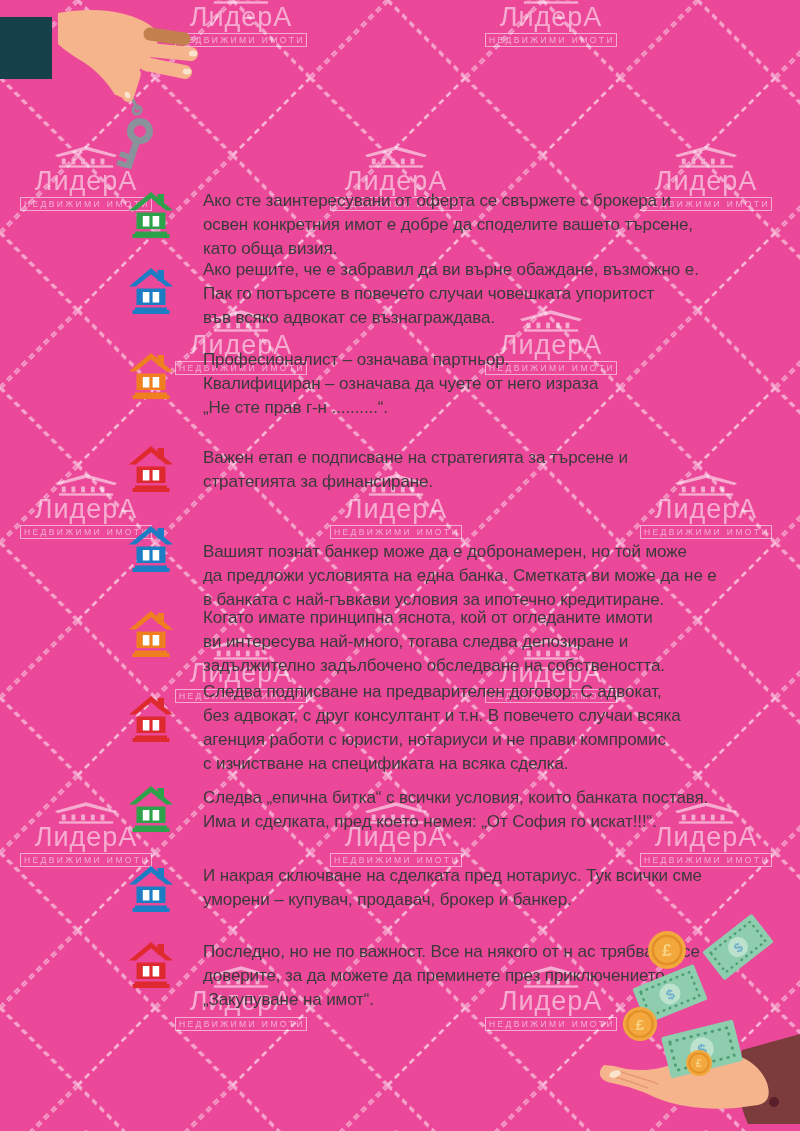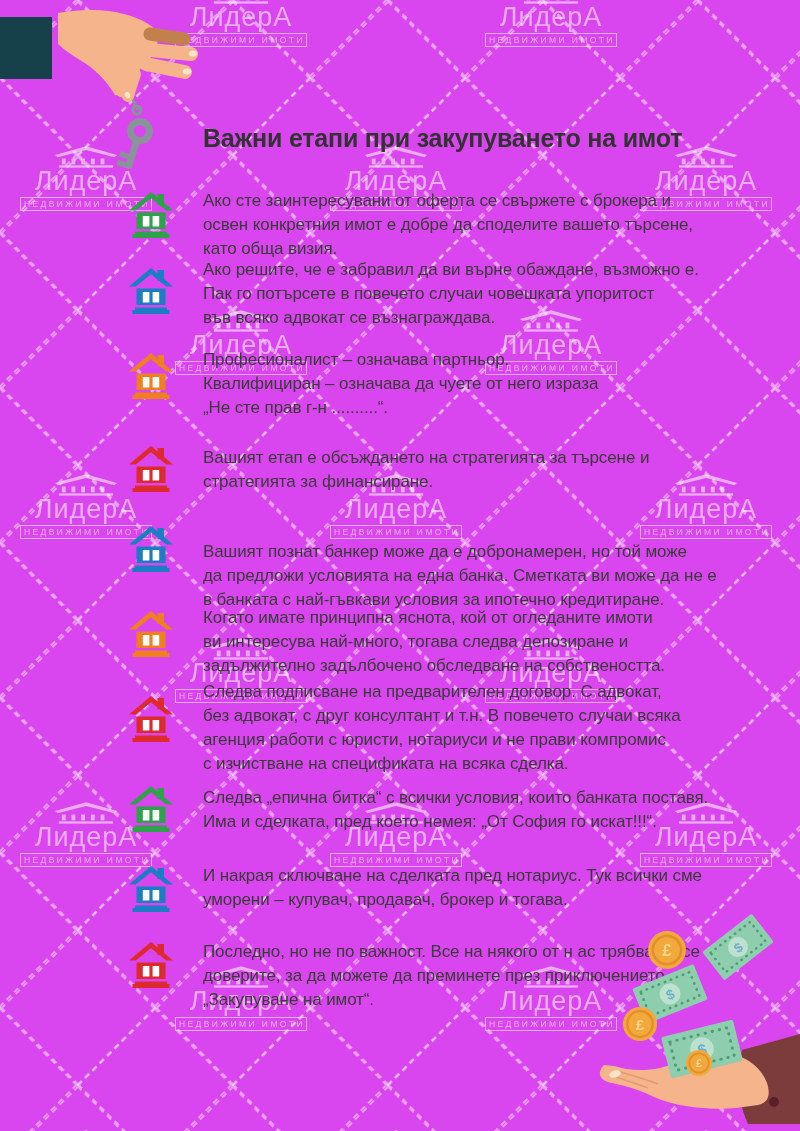--- a/index.html
+++ b/index.html
@@ -51,21 +51,21 @@
     letter-spacing:-0.1px;
     white-space:pre-line;
   }
   .illu { position:absolute; }
   .illu-topleft { left:0; top:0; width:210px; height:185px; }
   .illu-bottomright { left:590px; top:912px; width:210px; height:219px; }
 </style>
 </head>
 <body>
 
-<div class="page" style="background: #d946ef;">
+<div class="page" style="background: #ec4899;">
 
   <div class="lattice" id="lattice">
       <div class="diamond" style="left: -55px; top: -55px;"></div>
       <div class="diamond" style="left: 100px; top: -55px;"></div>
       <div class="diamond" style="left: 255px; top: -55px;"></div>
       <div class="diamond" style="left: 410px; top: -55px;"></div>
       <div class="diamond" style="left: 565px; top: -55px;"></div>
       <div class="diamond" style="left: 720px; top: -55px;"></div>
       <div class="diamond" style="left: 22.5px; top: 22.5px;"></div>
       <div class="diamond" style="left: 177.5px; top: 22.5px;"></div>
@@ -440,21 +440,20 @@
         <path d="M150,50 L191,54" stroke="#F5B48B" stroke-width="14" stroke-linecap="round" fill="none"></path>
         <path d="M146,64 L185,72" stroke="#F5B48B" stroke-width="14" stroke-linecap="round" fill="none"></path>
         <path d="M135,74 L128,96" stroke="#F5B48B" stroke-width="12" stroke-linecap="round" fill="none"></path>
         <path d="M112,69 L122,92" stroke="#F5B48B" stroke-width="11" stroke-linecap="round" fill="none"></path>
         <ellipse cx="193" cy="53.5" rx="4.2" ry="3" fill="#FCE3CC"></ellipse>
         <ellipse cx="187" cy="71.5" rx="4.2" ry="3" fill="#FCE3CC"></ellipse>
         <ellipse cx="127.5" cy="95" rx="3.4" ry="2.6" fill="#FCE3CC" transform="rotate(65 127.5 95)"></ellipse>
       </g>
     </svg>
 
-    <div class="title">Важни етапи при закупуването на имот</div>
 
     <div>
 
       <div>
         <svg class="house" style="top:192px" viewBox="0 0 44 46" aria-hidden="true">
           <g fill="#2EA24A">
             <rect x="28.5" y="2" width="6.5" height="11"></rect>
             <polygon points="22,0 44,18.5 37.2,18.5 22,6.2 6.8,18.5 0,18.5"></polygon>
             <rect x="7.5" y="20.5" width="29" height="16.5"></rect>
             <rect x="6" y="39.5" width="32" height="2.5"></rect>
@@ -507,21 +506,21 @@
           <g fill="#DE2A2E">
             <rect x="28.5" y="2" width="6.5" height="11"></rect>
             <polygon points="22,0 44,18.5 37.2,18.5 22,6.2 6.8,18.5 0,18.5"></polygon>
             <rect x="7.5" y="20.5" width="29" height="16.5"></rect>
             <rect x="6" y="39.5" width="32" height="2.5"></rect>
             <rect x="3.5" y="42" width="37" height="4"></rect>
           </g>
           <rect x="13.8" y="24" width="6.6" height="10.5" fill="#FFFFFF"></rect>
           <rect x="23.6" y="24" width="6.6" height="10.5" fill="#FFFFFF"></rect>
         </svg>
-        <div class="step-text" style="top:446px">Вашият етап е обсъждането на стратегията за търсене и
+        <div class="step-text" style="top:446px">Важен етап е подписване на стратегията за търсене и
 стратегията за финансиране.</div>
       </div>
 
       <div>
         <svg class="house" style="top:526px" viewBox="0 0 44 46" aria-hidden="true">
           <g fill="#1D7DC4">
             <rect x="28.5" y="2" width="6.5" height="11"></rect>
             <polygon points="22,0 44,18.5 37.2,18.5 22,6.2 6.8,18.5 0,18.5"></polygon>
             <rect x="7.5" y="20.5" width="29" height="16.5"></rect>
             <rect x="6" y="39.5" width="32" height="2.5"></rect>
@@ -592,21 +591,21 @@
             <rect x="28.5" y="2" width="6.5" height="11"></rect>
             <polygon points="22,0 44,18.5 37.2,18.5 22,6.2 6.8,18.5 0,18.5"></polygon>
             <rect x="7.5" y="20.5" width="29" height="16.5"></rect>
             <rect x="6" y="39.5" width="32" height="2.5"></rect>
             <rect x="3.5" y="42" width="37" height="4"></rect>
           </g>
           <rect x="13.8" y="24" width="6.6" height="10.5" fill="#FFFFFF"></rect>
           <rect x="23.6" y="24" width="6.6" height="10.5" fill="#FFFFFF"></rect>
         </svg>
         <div class="step-text" style="top:864px">И накрая сключване на сделката пред нотариус. Тук всички сме
-уморени – купувач, продавач, брокер и тогава.</div>
+уморени – купувач, продавач, брокер и банкер.</div>
       </div>
 
       <div>
         <svg class="house" style="top:942px" viewBox="0 0 44 46" aria-hidden="true">
           <g fill="#DE2A2E">
             <rect x="28.5" y="2" width="6.5" height="11"></rect>
             <polygon points="22,0 44,18.5 37.2,18.5 22,6.2 6.8,18.5 0,18.5"></polygon>
             <rect x="7.5" y="20.5" width="29" height="16.5"></rect>
             <rect x="6" y="39.5" width="32" height="2.5"></rect>
             <rect x="3.5" y="42" width="37" height="4"></rect>

